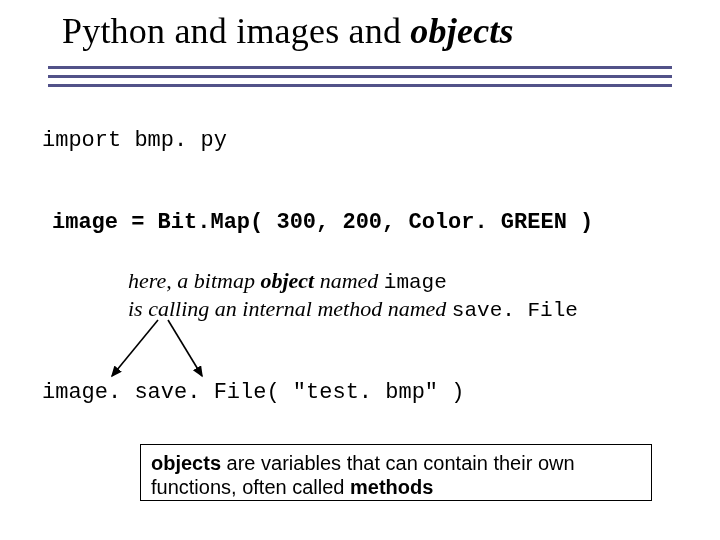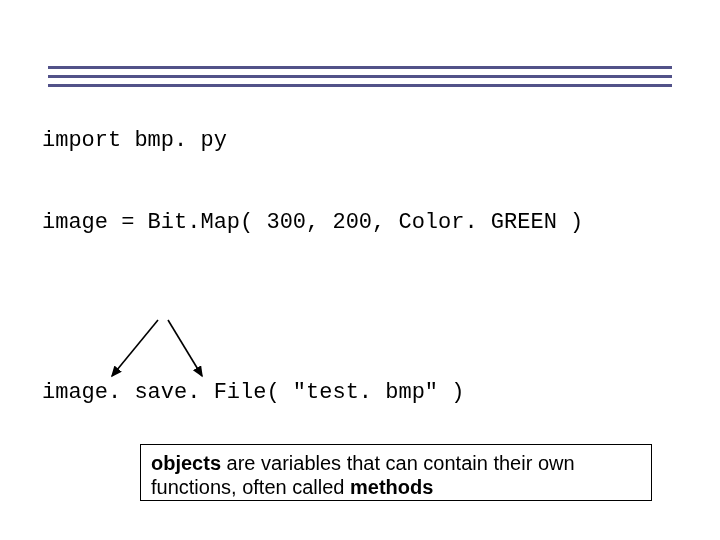--- a/index.html
+++ b/index.html
@@ -41,21 +41,21 @@
   }
   .rule:last-child { margin-bottom: 0; }
 
   .code {
     font-family: "Courier New", Courier, monospace;
     font-size: 22px;
     white-space: pre;
     position: absolute;
   }
   .code.line1 { left: 42px; top: 128px; }
-  .code.line2 { left: 42px; top: 210px; }
+  .code.line2 { left: 52px; top: 210px; font-weight: bold; }
   .code.line3 { left: 42px; top: 380px; }
 
   .note1 {
     position: absolute;
     left: 128px;
     top: 268px;
     font-size: 22px;
     font-style: italic;
     line-height: 1.18;
   }
@@ -83,31 +83,38 @@
     width: 140px;
     height: 70px;
     pointer-events: none;
   }
 </style>
 </head>
 <body>
 
 <div class="slide">
 
+  <div class="title">
+    <span>Python and images and </span><span class="ital">objects</span>
+  </div>
 
   <div class="rule-group">
     <div class="rule"></div>
     <div class="rule"></div>
     <div class="rule"></div>
   </div>
 
   <div class="code line1">import bmp. py</div>
 
   <div class="code line2">image = Bit.Map( 300, 200, Color. GREEN )</div>
 
+  <div class="note1">
+    <span>here, a bitmap </span><span class="obj">object</span><span> named </span><span class="mono">image</span><br>
+    <span>is calling an internal method named </span><span class="mono">save. File</span>
+  </div>
 
   <svg class="arrows" viewBox="0 0 140 70">
     <defs>
       <marker id="ah" markerWidth="8" markerHeight="8" refX="6" refY="3" orient="auto">
         <path d="M0,0 L7,3 L0,6 Z" fill="#000"></path>
       </marker>
     </defs>
     <line x1="60" y1="6" x2="14" y2="62" stroke="#000" stroke-width="1.6" marker-end="url(#ah)"></line>
     <line x1="70" y1="6" x2="104" y2="62" stroke="#000" stroke-width="1.6" marker-end="url(#ah)"></line>
   </svg>

